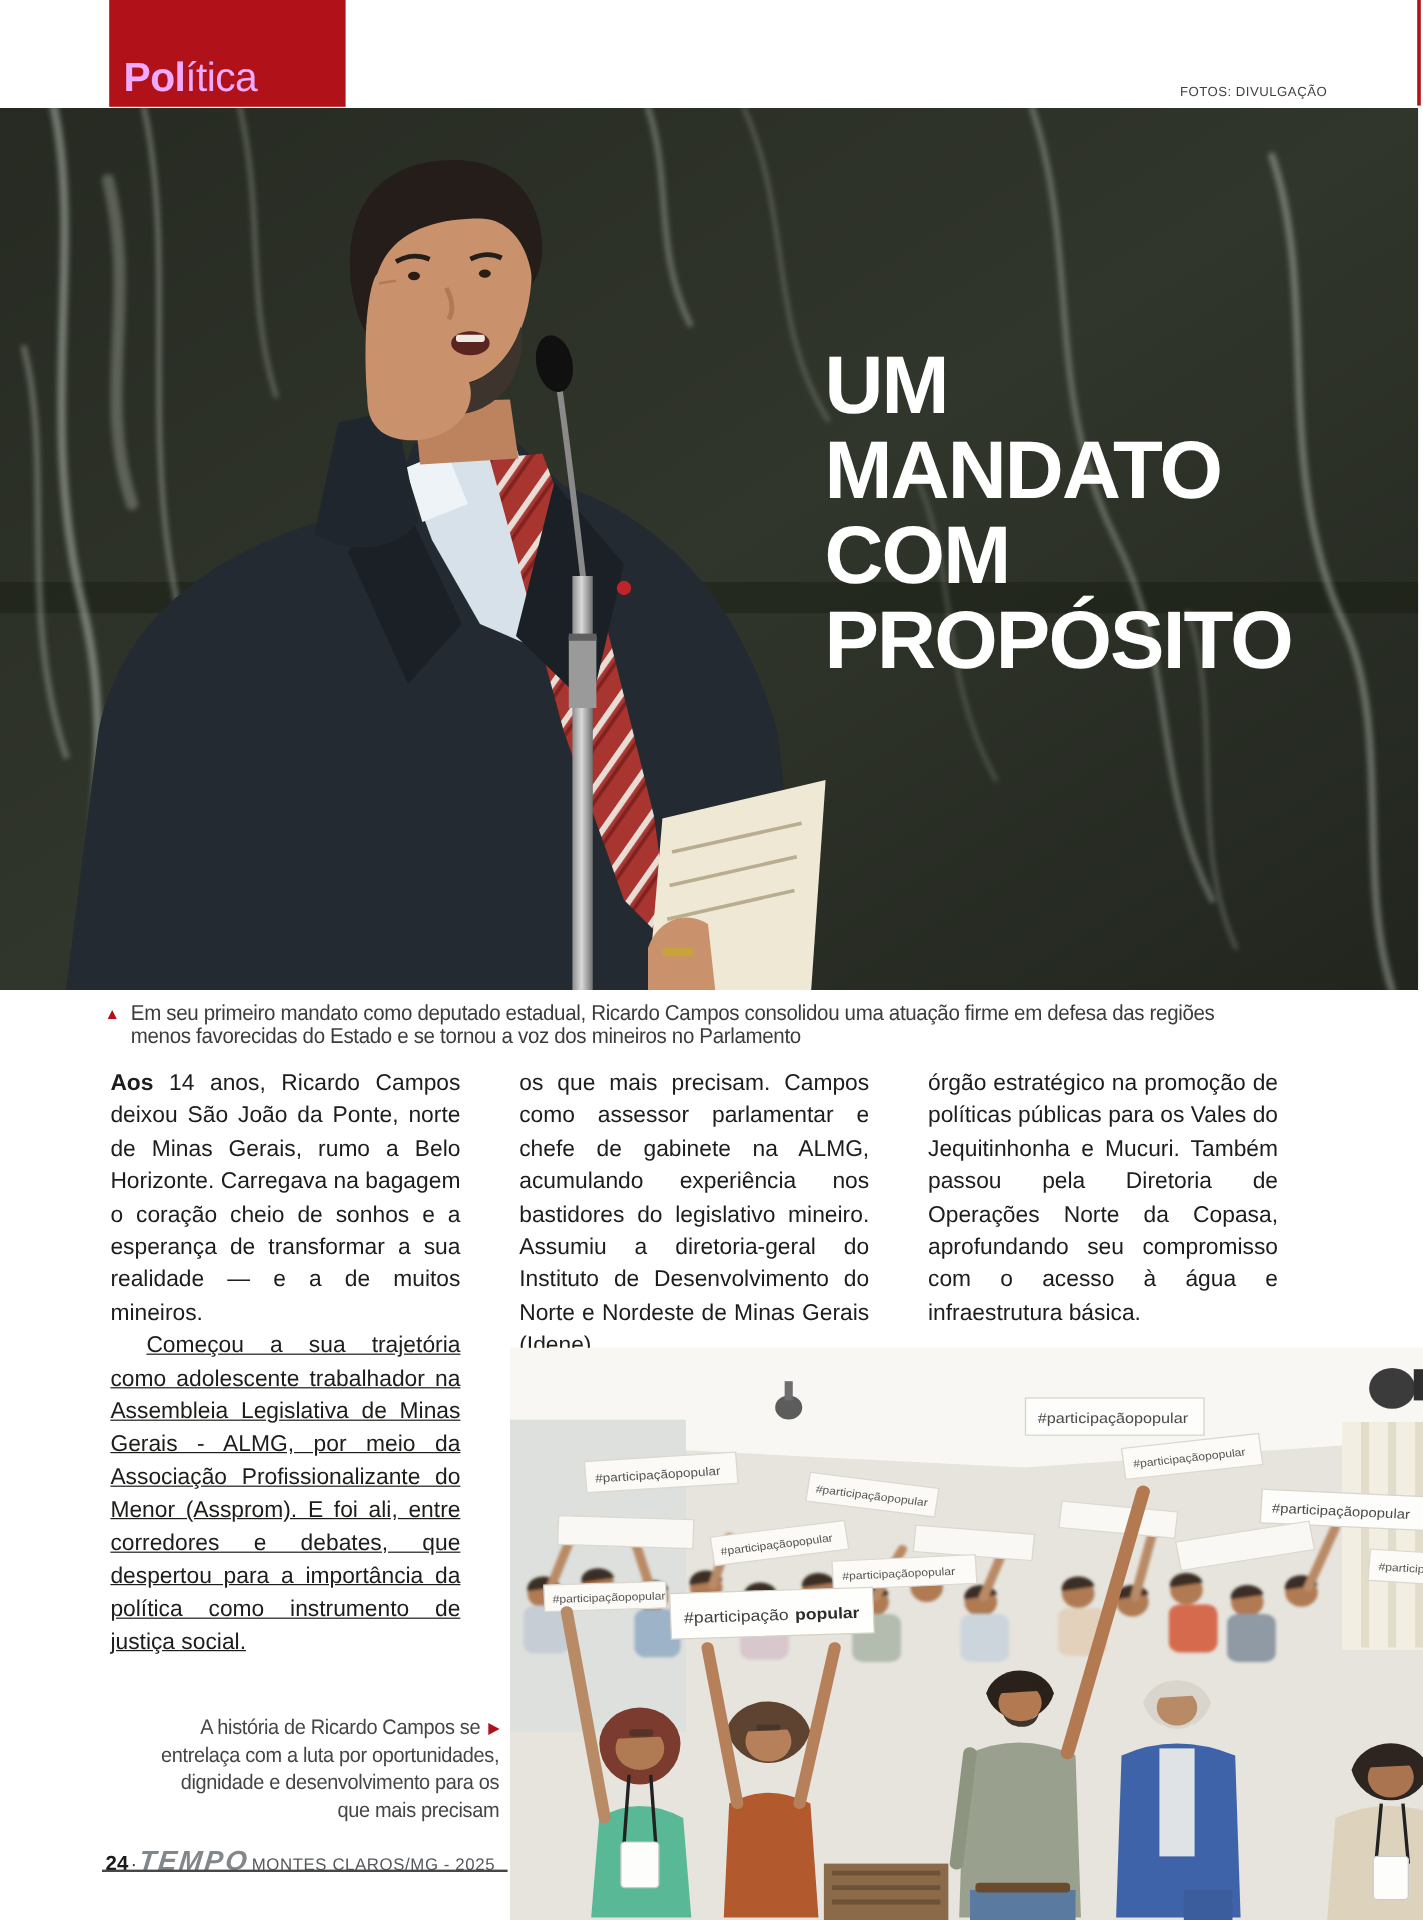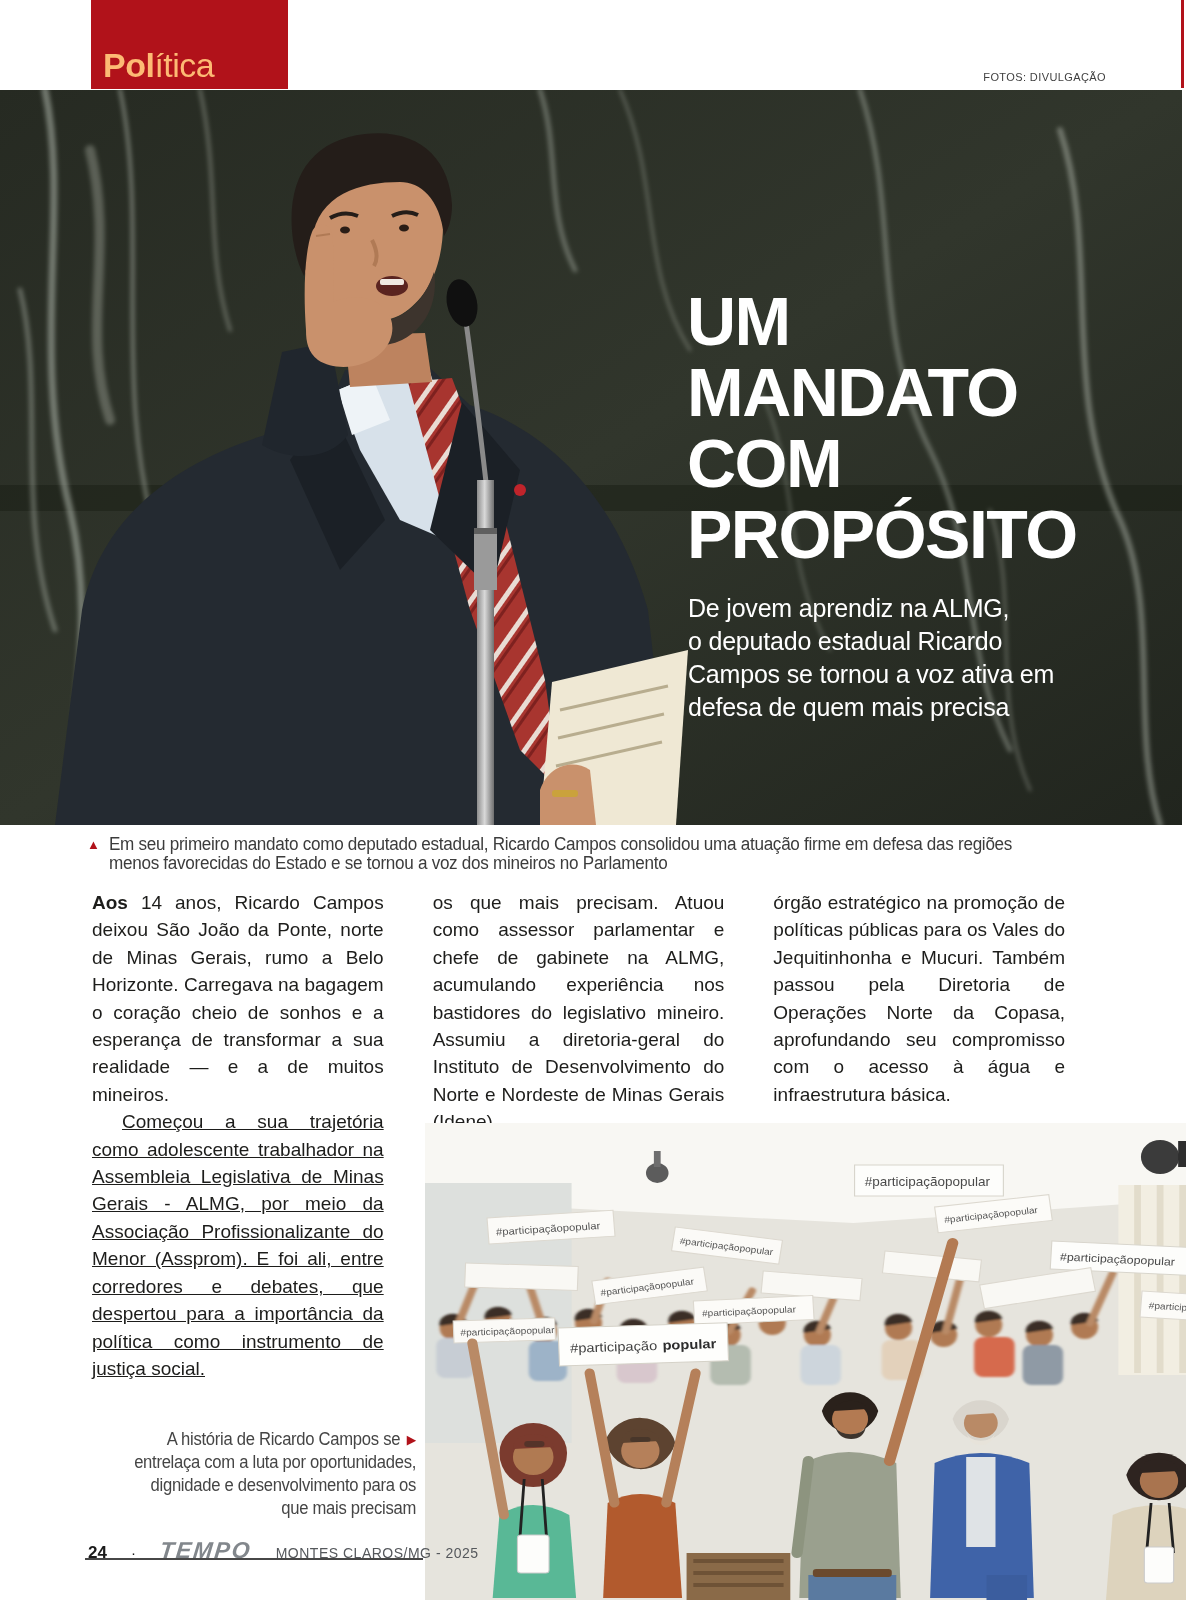--- a/index.html
+++ b/index.html
@@ -2,21 +2,21 @@
 <html lang="pt-BR"><head>
 <meta charset="utf-8">
 <style>
   html,body{margin:0;padding:0;}
   body{width:1186px;height:1600px;background:#ffffff;font-family:"Liberation Sans",sans-serif;}
   .page{position:relative;width:1186px;height:1600px;background:#fff;overflow:hidden;}
 
   
   .section-tag{position:absolute;left:91px;top:0;width:197px;height:89px;background:#b1121a;
     display:flex;align-items:flex-end;padding:0 0 7px 12px;box-sizing:border-box;}
-  .section-tag .lbl{font-size:34px;color:#fdba74;letter-spacing:-0.5px;line-height:1;}
+  .section-tag .lbl{font-size:34px;color:#f0abfc;letter-spacing:-0.5px;line-height:1;}
   .section-tag .lbl b{font-weight:700;}
   .section-tag .lbl span{font-weight:400;}
 
   .photo-credit{position:absolute;top:71px;right:80px;font-size:11px;color:#3f3f3f;letter-spacing:.4px;}
   .edge-line{position:absolute;left:1181px;top:0;width:3px;height:88px;background:#b1121a;}
 
   
   .photo1{position:absolute;left:0;top:90px;width:1182px;height:735px;overflow:hidden;}
   .photo1 svg{display:block;width:100%;height:100%;}
 
@@ -44,21 +44,21 @@
   .photo2 svg{display:block;width:100%;height:100%;}
 
   
   .caption-left{position:absolute;left:80px;top:1428px;width:336px;text-align:right;
     font-size:17.5px;line-height:23px;color:#454545;transform:scaleX(.95);transform-origin:100% 0;
     letter-spacing:-0.3px;}
   .caption-left .line1{display:flex;justify-content:flex-end;align-items:center;}
   .caption-left .tri{color:#b1121a;font-size:13px;margin-left:7px;}
 
   
-  .footer{position:absolute;left:88px;top:1539px;display:flex;align-items:baseline;gap:24px;}
+  .footer{position:absolute;left:88px;top:1539px;display:flex;align-items:baseline;gap:2px;}
   .footer .pnum{font-size:17px;font-weight:700;color:#1a1a1a;}
   .footer .dot{font-size:15px;color:#1a1a1a;}
   .footer .tempo{display:inline-block;font-size:23px;font-weight:700;font-style:italic;
     color:#82878c;letter-spacing:2px;transform:skewX(-6deg);line-height:1;}
   .footer .edition{font-size:14px;color:#55585c;letter-spacing:.5px;}
   .footer-line{position:absolute;left:85px;top:1558px;width:338px;height:2px;background:#474747;}
 
   .sign-label{font-family:"Liberation Sans",sans-serif;}
 </style>
 </head>
@@ -164,39 +164,35 @@
           <path d="M540,700 C548,676 572,668 590,680 L596,735 L540,735 Z" fill="#c9916c"></path>
           <rect x="552" y="700" width="26" height="7" rx="3" fill="#caa23c"></rect>
         </g>
       </g>
     </svg>
 
     <div class="headline">UM
 MANDATO
 COM
 PROPÓSITO</div>
-    <div class="subheadline">De jovem aprendiz na ALMG,
-o deputado estadual Ricardo
-Campos se tornou a voz ativa em
-defesa de quem mais precisa</div>
   </div>
 
   <div class="caption-top">
     <span class="tri">▲</span>
     <div class="txt">Em seu primeiro mandato como deputado estadual, Ricardo Campos consolidou uma atuação firme em defesa das regiões
 menos favorecidas do Estado e se tornou a voz dos mineiros no Parlamento</div>
   </div>
 
   <div class="body-columns">
     <div class="col">
       <p><b>Aos</b> <span>14 anos, Ricardo Campos deixou São João da Ponte, norte de Minas Gerais, rumo a Belo Horizonte. Carregava na bagagem o coração cheio de sonhos e a esperança de transformar a sua realidade — e a de muitos mineiros.</span></p>
       <p class="indent">Começou a sua trajetória como adolescente trabalhador na Assembleia Legislativa de Minas Gerais - ALMG, por meio da Associação Profissionalizante do Menor (Assprom). E foi ali, entre corredores e debates, que despertou para a importância da política como instrumento de justiça social.</p>
     </div>
     <div class="col">
-      <p>os que mais precisam. Atuou como assessor parlamentar e chefe de gabinete na ALMG, acumulando experiência nos bastidores do legislativo mineiro. Assumiu a diretoria-geral do Instituto de Desenvolvimento do Norte e Nordeste de Minas Gerais (Idene),</p>
+      <p>os que mais precisam. Campos como assessor parlamentar e chefe de gabinete na ALMG, acumulando experiência nos bastidores do legislativo mineiro. Assumiu a diretoria-geral do Instituto de Desenvolvimento do Norte e Nordeste de Minas Gerais (Idene),</p>
     </div>
     <div class="col">
       <p>órgão estratégico na promoção de políticas públicas para os Vales do Jequitinhonha e Mucuri. Também passou pela Diretoria de Operações Norte da Copasa, aprofundando seu compromisso com o acesso à água e infraestrutura básica.</p>
     </div>
   </div>
 
   <div class="photo2">
     <svg viewBox="0 0 761 477" preserveAspectRatio="none">
       <defs>
         <filter id="soft2">

